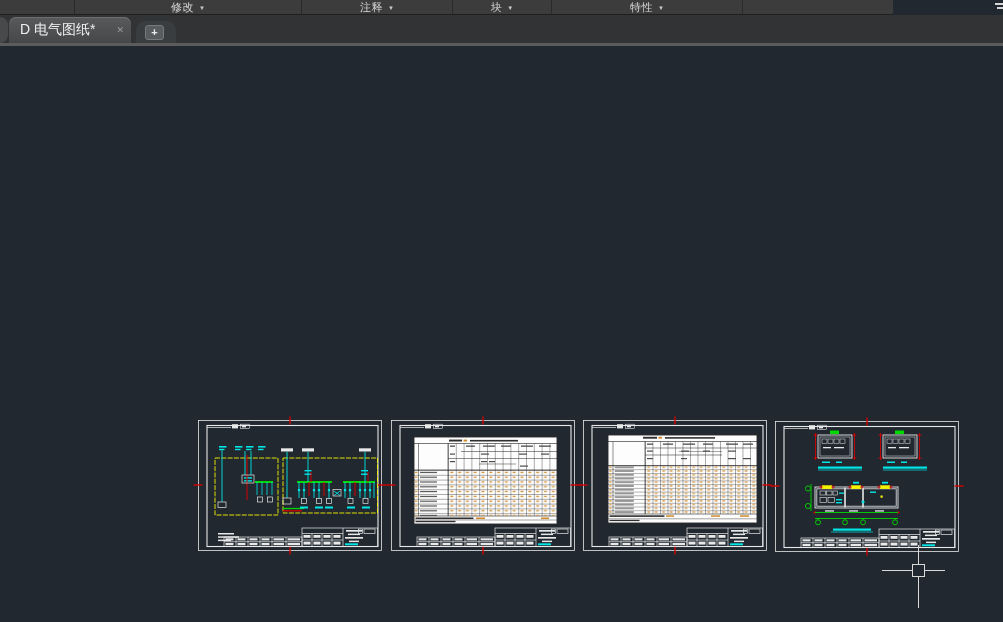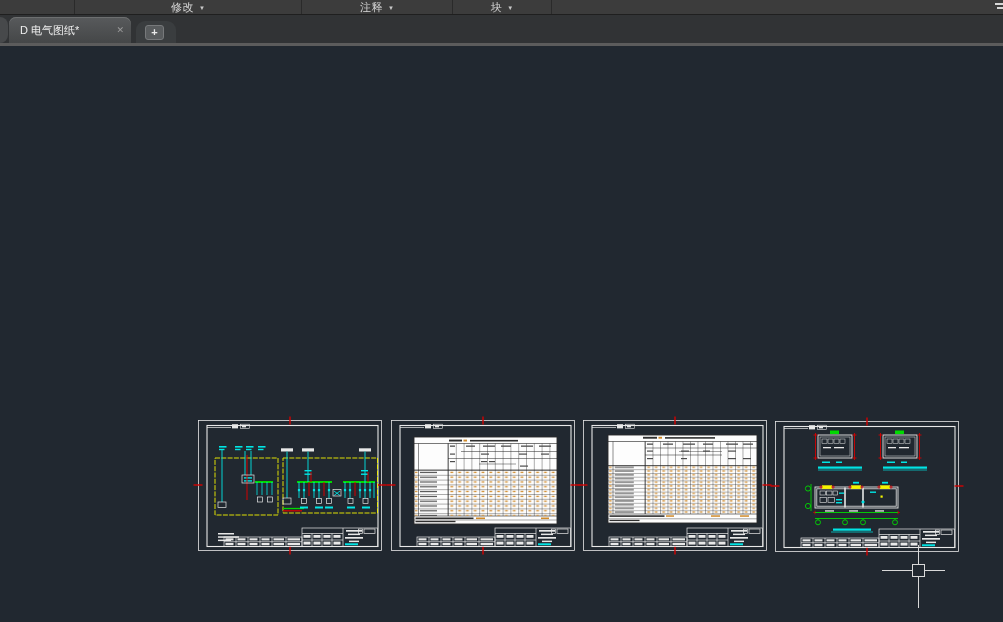--- a/index.html
+++ b/index.html
@@ -1,41 +1,41 @@
 <!DOCTYPE html>
 <html><head>
 <meta charset="utf-8">
 <style>
   html,body{margin:0;padding:0;background:#212830;overflow:hidden;
     font-family:"Liberation Sans",sans-serif;}
   #app{position:relative;width:1003px;height:622px;background:#212830;}
 
   
-  #ribbon{position:absolute;left:0;top:0;width:1003px;height:14px;
+  #ribbon{position:absolute;left:0;top:0;width:893px;height:14px;
     background:#3c3c3c;border-bottom:1px solid #1f1f1f;display:flex;}
   .rpanel{height:14px;display:flex;align-items:center;justify-content:center;
     gap:5px;border-right:1px solid #2a2a2a;box-sizing:border-box;cursor:default;}
   .rpanel:last-child{border-right:none;}
   .rpanel .plabel{font-size:11px;line-height:13px;color:#d6d6d6;letter-spacing:.5px;}
   .rpanel .parrow{font-size:6px;color:#c9c9c9;transform:translateY(.5px);}
   .w0{width:75px}.w1{width:227px}.w2{width:151px}.w3{width:260px}.w4{width:99px}.w5{width:191px}
   #clipped-label{position:absolute;left:993px;top:2px;width:10px;height:10px;}
   #clipped-label i{position:absolute;background:#d6d6d6;display:block;}
   #clipped-label i:nth-child(1){left:2px;top:1px;width:8px;height:2px;}
   #clipped-label i:nth-child(2){left:4px;top:5px;width:6px;height:2px;}
 
   
   #tabbar{position:absolute;left:0;top:15px;width:1003px;height:28px;background:#313335;}
   #tabbar-band{position:absolute;left:0;top:43px;width:1003px;height:3px;background:#5c5c5c;}
   #left-stub{position:absolute;left:-8px;top:2px;width:16px;height:26px;
     border-radius:8px;background:#47494b;}
   .doc-tab{position:absolute;left:9px;top:2px;width:122px;height:26px;
     background:linear-gradient(#585a5c,#454748);border-radius:7px 7px 0 0;
     box-shadow:inset 0 1px 0 #6d6f70;display:flex;align-items:center;cursor:pointer;}
-  .doc-tab .tlabel{font-size:11px;color:#efefef;padding-left:11px;white-space:nowrap;
+  .doc-tab .tlabel{font-size:14px;color:#efefef;padding-left:11px;white-space:nowrap;
     overflow:hidden;max-width:92px;}
   .doc-tab .tclose{position:absolute;right:7px;top:7px;font-size:9px;color:#9a9a9a;
     line-height:12px;cursor:pointer;}
   .new-tab{position:absolute;left:136px;top:6px;width:40px;height:22px;
     background:#3a3d3f;border-radius:9px 9px 0 0;cursor:pointer;}
   .new-tab .plus-badge{position:absolute;left:9px;top:4px;width:17px;height:13px;
     background:#595c5e;border:1px solid #77797b;border-radius:3px;
     display:flex;align-items:center;justify-content:center;
     font-size:11px;font-weight:bold;color:#e9e9e9;line-height:11px;}
 
@@ -69,20 +69,24 @@
     <div class="rpanel w1">
       <span class="plabel">修改</span>
       <span class="parrow">▼</span>
     </div>
     <div class="rpanel w2">
       <span class="plabel">注释</span>
       <span class="parrow">▼</span>
     </div>
     <div class="rpanel w4">
       <span class="plabel">块</span>
+      <span class="parrow">▼</span>
+    </div>
+    <div class="rpanel w5">
+      <span class="plabel">特性</span>
       <span class="parrow">▼</span>
     </div>
     <div id="clipped-label">
         <i></i>
         <i></i>
       </div>
   </div>
 
   <div id="tabbar">
     <div id="left-stub"></div>

